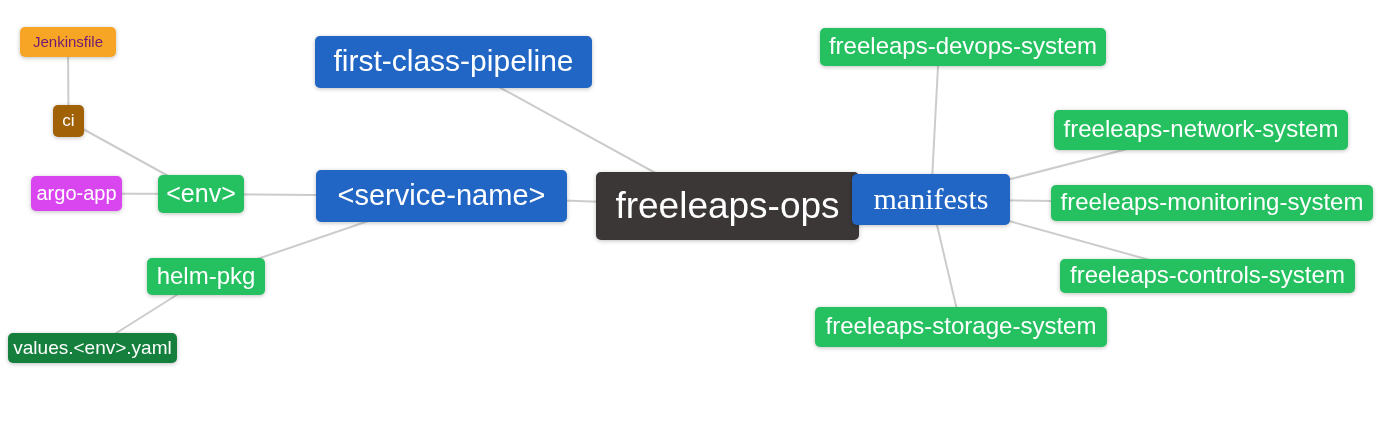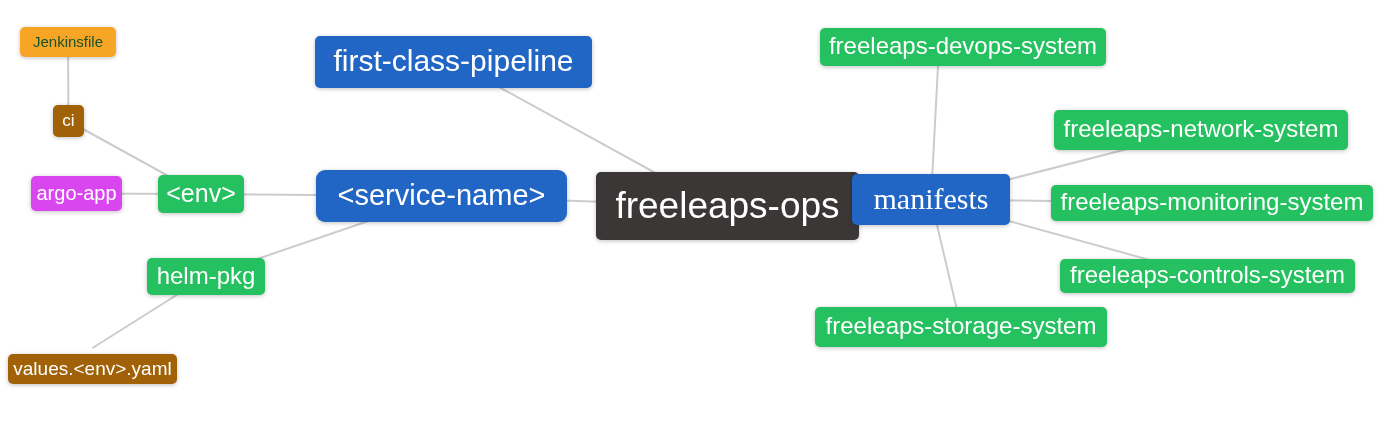--- a/index.html
+++ b/index.html
@@ -55,26 +55,26 @@
       <line x1="715.5" y1="206" x2="931" y2="199.5" stroke="#cccccc" stroke-width="2"></line>
       <line x1="931" y1="199.5" x2="939" y2="47" stroke="#cccccc" stroke-width="2"></line>
       <line x1="931" y1="199.5" x2="1201" y2="130" stroke="#cccccc" stroke-width="2"></line>
       <line x1="931" y1="199.5" x2="1212" y2="203" stroke="#cccccc" stroke-width="2"></line>
       <line x1="931" y1="199.5" x2="1207.5" y2="276" stroke="#cccccc" stroke-width="2"></line>
       <line x1="931" y1="199.5" x2="961" y2="327" stroke="#cccccc" stroke-width="2"></line>
     </svg>
 
 <div class="node" style="left: 584px; top: 172px; width: 263px; height: 68px; font-size: 37px; background: rgb(59, 55, 55); color: rgb(255, 255, 255); margin-left: 12px;">freeleaps-ops</div>
     <div class="node" style="left: 315px; top: 36px; width: 277px; height: 52px; font-size: 30px; background: rgb(33, 102, 196); color: rgb(255, 255, 255);">first-class-pipeline</div>
-    <div class="node" style="left: 316px; top: 170px; width: 251px; height: 52px; font-size: 29px; background: rgb(33, 102, 196); color: rgb(255, 255, 255); border-radius: 9px;">&lt;service-name&gt;</div>
+    <div class="node" style="left: 316px; top: 170px; width: 251px; height: 52px; font-size: 29px; background: rgb(33, 102, 196); color: rgb(255, 255, 255);">&lt;service-name&gt;</div>
     <div class="node" style="left: 852px; top: 174px; width: 158px; height: 51px; font-size: 30px; background: rgb(33, 102, 196); color: rgb(255, 255, 255); font-family: Liberation Serif, serif;">manifests</div>
     <div class="node" style="left: 158px; top: 175px; width: 86px; height: 38px; font-size: 25px; background: rgb(37, 193, 96); color: rgb(255, 255, 255);">&lt;env&gt;</div>
     <div class="node" style="left: 147px; top: 258px; width: 118px; height: 37px; font-size: 24px; background: rgb(37, 193, 96); color: rgb(255, 255, 255);">helm-pkg</div>
     <div class="node" style="left: 53px; top: 105px; width: 31px; height: 32px; font-size: 17px; background: #a16207; color: rgb(255, 255, 255);">ci</div>
     <div class="node" style="left: 31px; top: 176px; width: 91px; height: 35px; font-size: 20px; background: #d946ef; color: rgb(255, 255, 255);">argo-app</div>
-    <div class="node" style="left: 20px; top: 27px; width: 96px; height: 30px; font-size: 15px; background: rgb(247, 165, 36); color: #14532d;">Jenkinsfile</div>
-    <div class="node" style="left: 8px; top: 333px; width: 169px; height: 30px; font-size: 19px; background: #a16207; color: rgb(255, 255, 255); margin-top: 21px;">values.&lt;env&gt;.yaml</div>
+    <div class="node" style="left: 20px; top: 27px; width: 96px; height: 30px; font-size: 15px; background: rgb(247, 165, 36); color: #701a75;">Jenkinsfile</div>
+    <div class="node" style="left: 8px; top: 333px; width: 169px; height: 30px; font-size: 19px; background: #15803d; color: rgb(255, 255, 255);">values.&lt;env&gt;.yaml</div>
     <div class="node" style="left: 796px; top: 28px; width: 286px; height: 38px; font-size: 24px; background: rgb(37, 193, 96); color: rgb(255, 255, 255); margin-left: 24px;">freeleaps-devops-system</div>
     <div class="node" style="left: 1054px; top: 110px; width: 294px; height: 40px; font-size: 24px; background: rgb(37, 193, 96); color: rgb(255, 255, 255);">freeleaps-network-system</div>
     <div class="node" style="left: 1051px; top: 185px; width: 322px; height: 36px; font-size: 24px; background: rgb(37, 193, 96); color: rgb(255, 255, 255);">freeleaps-monitoring-system</div>
     <div class="node" style="left: 1060px; top: 259px; width: 295px; height: 34px; font-size: 24px; background: rgb(37, 193, 96); color: rgb(255, 255, 255);">freeleaps-controls-system</div>
     <div class="node" style="left: 815px; top: 307px; width: 292px; height: 40px; font-size: 24px; background: rgb(37, 193, 96); color: rgb(255, 255, 255);">freeleaps-storage-system</div>
   </div>
 
 </body></html>

